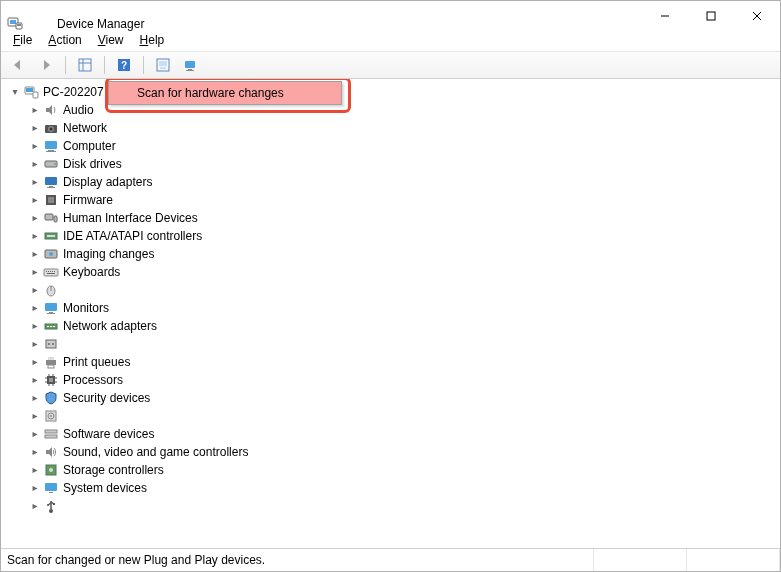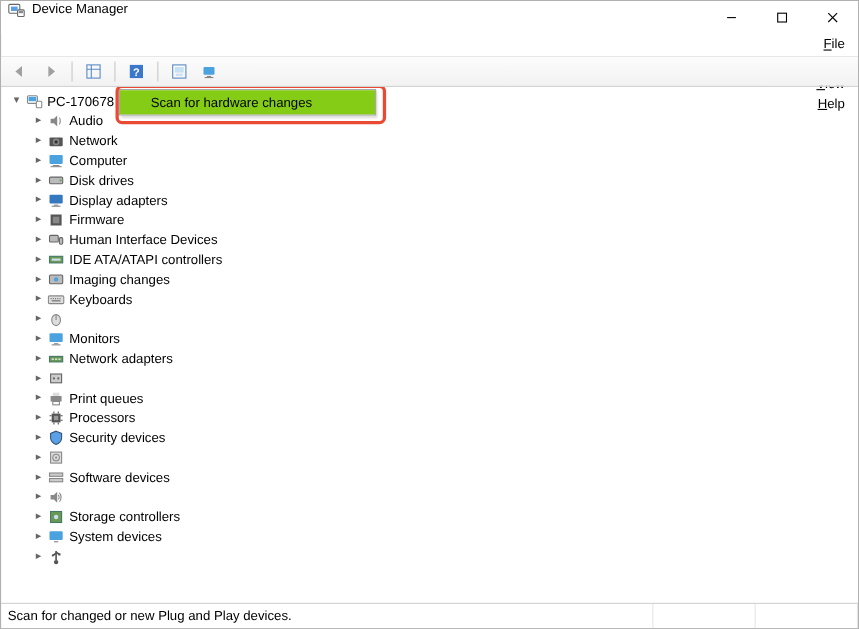--- a/index.html
+++ b/index.html
@@ -19,23 +19,24 @@
     border: 1px solid #b0b0b0;
     box-sizing: border-box;
     display: flex;
     flex-direction: column;
     background: #fff;
   }
   
   .titlebar {
     height: 30px;
     display: flex;
-    align-items: flex-start;
+    align-items: flex-end;
     padding: 0 0 0 6px;
     background: #fff;
+    gap: 28px;
   }
   .titlebar .app-icon {
     width: 16px;
     height: 16px;
     margin-right: 6px;
     display: inline-flex;
     align-items: center;
     justify-content: center;
   }
   .titlebar .title {
@@ -51,25 +52,24 @@
     display: flex;
     align-items: center;
     justify-content: center;
     font-family: "Segoe UI Symbol", sans-serif;
     font-size: 10px;
   }
   
   .menubar {
     height: 20px;
     display: flex;
-    align-items: flex-end;
+    align-items: flex-start;
     padding: 0 4px;
     gap: 0;
     border-bottom: 1px solid #e5e5e5;
-    flex-direction: column;
   }
   .menubar .menuitem {
     padding: 2px 8px;
     font-size: 12px;
     cursor: default;
   }
   .menubar .menuitem .ul { text-decoration: underline; }
   
   .toolbar {
     height: 26px;
@@ -145,21 +145,21 @@
     z-index: 10;
   }
   .context-menu .cmi {
     height: 22px;
     display: flex;
     align-items: center;
     padding: 0 28px;
     font-size: 12px;
   }
   .context-menu .cmi.highlight {
-    background: #84cc16;
+    background: #fca5a5;
   }
   .highlight-box {
     position: absolute;
     left: 104px;
     top: -2px;
     width: 240px;
     height: 30px;
     border: 3px solid #e84a33;
     border-radius: 6px;
     pointer-events: none;
@@ -273,21 +273,21 @@
     <div class="tree" id="tree">
         <div class="node indent-0">
           <span class="exp">▾</span>
           <span class="nicon">
             <svg width="16" height="16" viewBox="0 0 16 16">
               <rect x="2" y="3" width="9" height="7" rx="1" fill="#fff" stroke="#888"></rect>
               <rect x="3" y="4" width="7" height="4" fill="#4aa3df"></rect>
               <rect x="10" y="8" width="5" height="6" rx="1" fill="#fff" stroke="#888"></rect>
             </svg>
           </span>
-          <span class="nlabel">PC-170678</span>
+          <span class="nlabel">PC-202207</span>
         </div>
         <div class="node indent-1">
           <span class="exp">▸</span>
           <span class="nicon">
             <svg width="16" height="16" viewBox="0 0 16 16">
               <path d="M3 6h3l3-3v10l-3-3H3z" fill="#888"></path>
               <path d="M11 5c1 1 1 5 0 6" fill="none" stroke="#888"></path>
             </svg>
           </span>
           <span class="nlabel">Audio</span>
@@ -491,20 +491,21 @@
           <span class="nlabel">Software devices</span>
         </div>
         <div class="node indent-1">
           <span class="exp">▸</span>
           <span class="nicon">
             <svg width="16" height="16" viewBox="0 0 16 16">
               <path d="M3 6h3l3-3v10l-3-3H3z" fill="#888"></path>
               <path d="M11 4c2 2 2 6 0 8M10 6c1 1 1 3 0 4" fill="none" stroke="#888"></path>
             </svg>
           </span>
+          <span class="nlabel">Sound, video and game controllers</span>
         </div>
         <div class="node indent-1">
           <span class="exp">▸</span>
           <span class="nicon">
             <svg width="16" height="16" viewBox="0 0 16 16">
               <rect x="3" y="3" width="10" height="10" fill="#6a9955" stroke="#476"></rect>
               <circle cx="8" cy="8" r="2" fill="#cde"></circle>
             </svg>
           </span>
           <span class="nlabel">Storage controllers</span>

